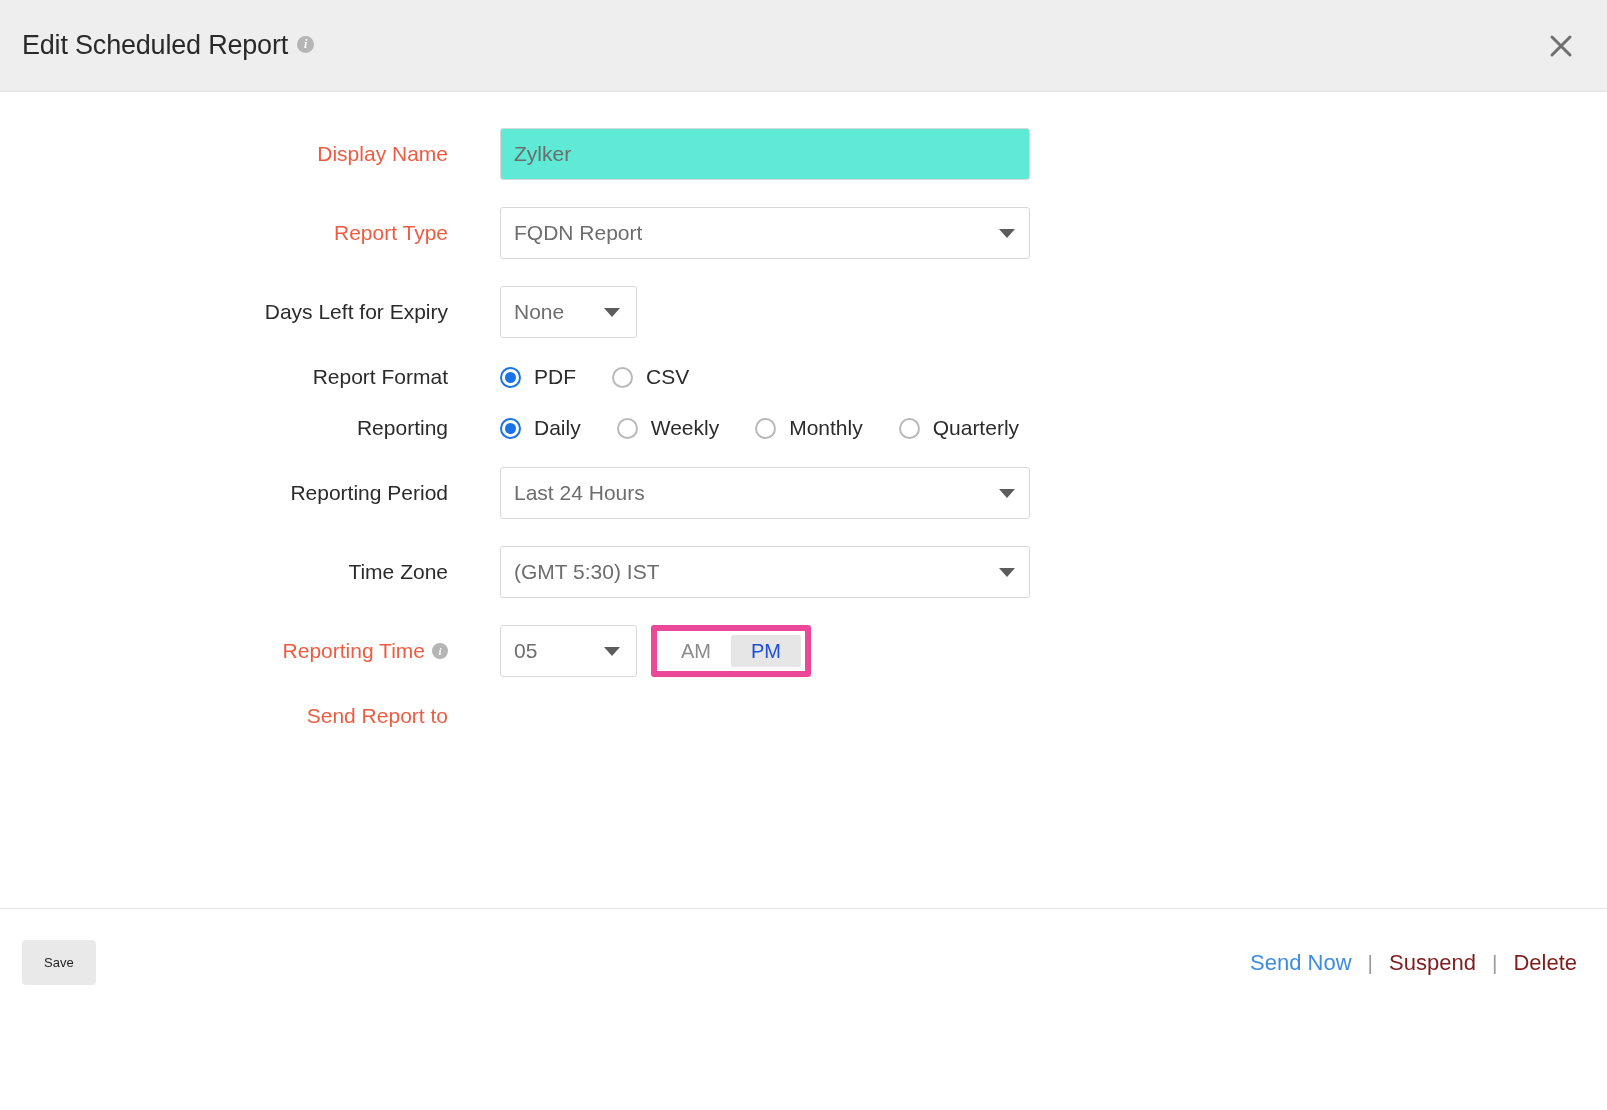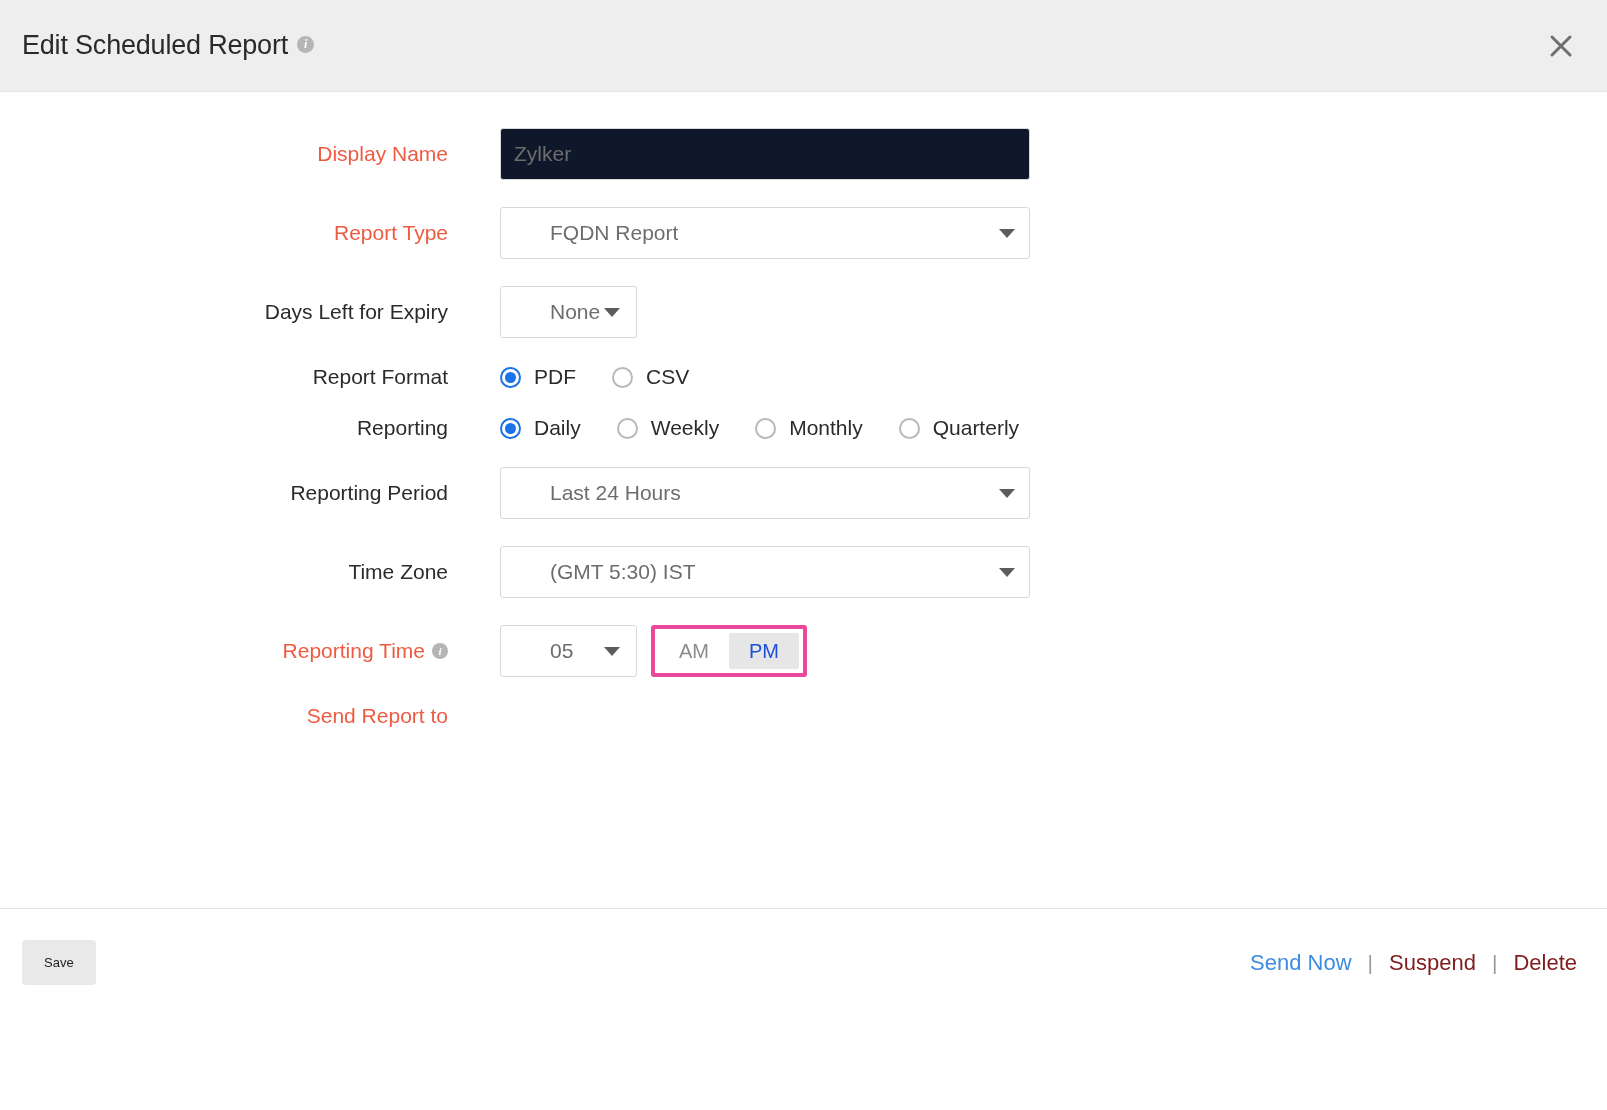--- a/index.html
+++ b/index.html
@@ -94,21 +94,21 @@
   }
 
   .field-control { display: flex; align-items: center; }
 
   
   .text-input {
     width: 530px;
     height: 52px;
     border: 1px solid #d8d8d8;
     border-radius: 3px;
-    background: #0f172a;
+    background: #5eead4;
     font-size: 21px;
     color: #6d6d6d;
     padding: 0 13px;
     font-family: "Liberation Sans", sans-serif;
     outline: none;
   }
 
   .select-box {
     position: relative;
     width: 530px;
@@ -120,21 +120,20 @@
     align-items: center;
     padding: 0 13px;
     cursor: pointer;
   }
   .select-box.small { width: 137px; padding-right: 8px; }
   .select-box .select-value {
     font-size: 21px;
     color: #6d6d6d;
     white-space: nowrap;
     overflow: hidden;
-    margin-left: 36px;
   }
   .select-box .caret {
     position: absolute;
     right: 14px;
     width: 0; height: 0;
     border-left: 8px solid transparent;
     border-right: 8px solid transparent;
     border-top: 9px solid #5c5c5c;
   }
   .select-box.small .caret { right: 16px; }
@@ -169,21 +168,21 @@
     width: 11px; height: 11px;
     border-radius: 50%;
     background: #1a73e8;
   }
   .radio-label { font-size: 21px; color: #2b2b2b; white-space: nowrap; }
 
   
   .ampm-toggle {
     display: flex;
     align-items: center;
-    border: 4px solid #ec4899;
+    border: 6px solid #ec4899;
     border-radius: 3px;
     background: #fff;
     height: 52px;
     margin-left: 14px;
     overflow: hidden;
     padding: 4px;
   }
   .ampm-opt {
     height: 100%;
     display: flex;

